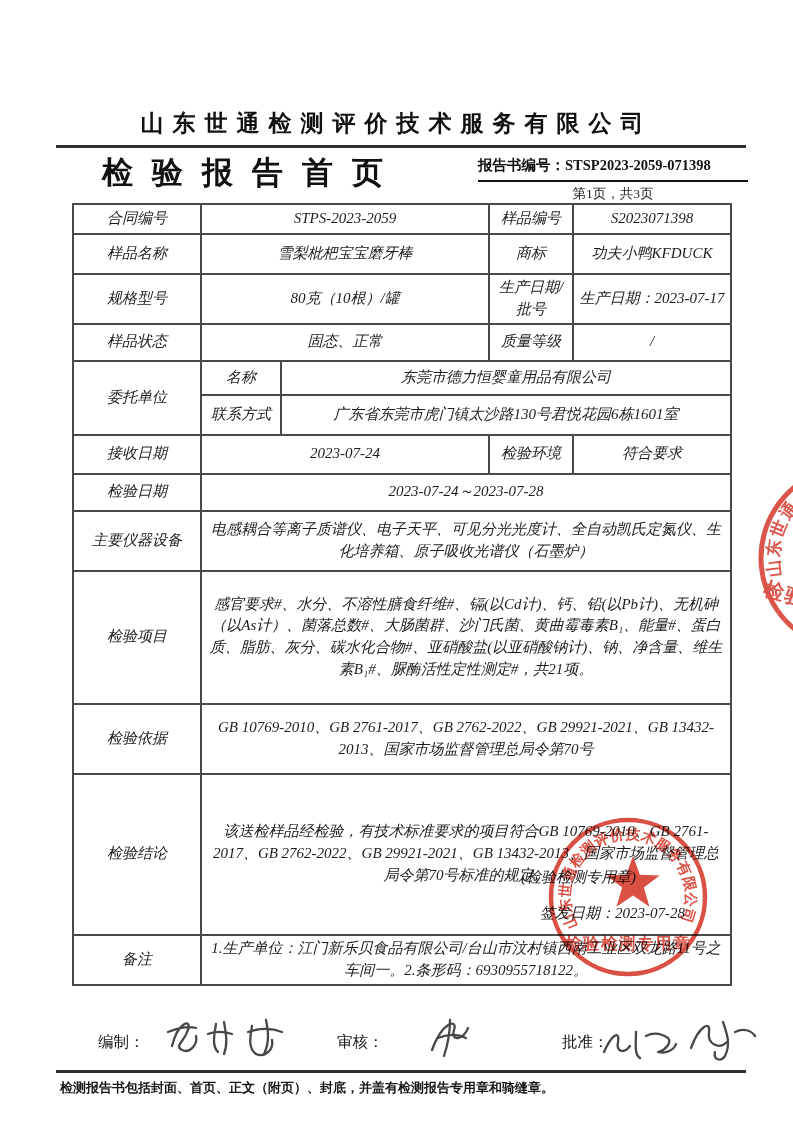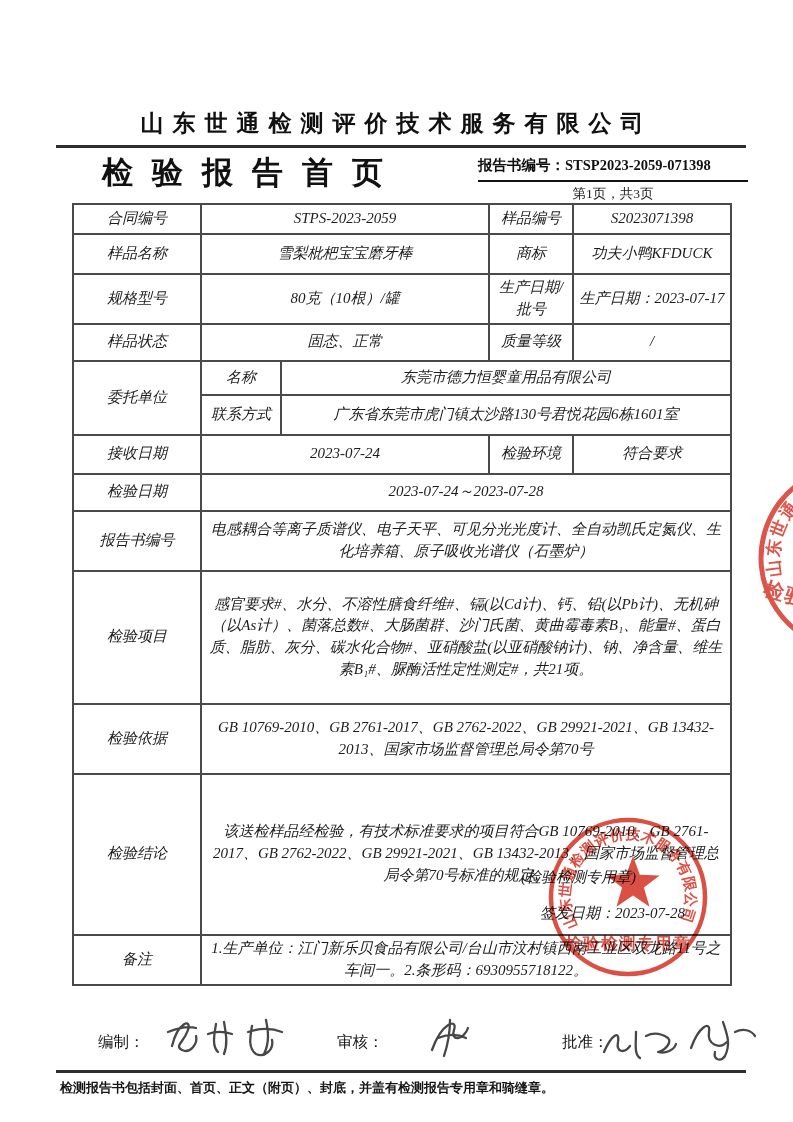--- a/index.html
+++ b/index.html
@@ -125,21 +125,21 @@
       <td>接收日期</td>
       <td colspan="2">2023-07-24</td>
       <td>检验环境</td>
       <td>符合要求</td>
     </tr>
     <tr class="r8">
       <td>检验日期</td>
       <td colspan="4">2023-07-24～2023-07-28</td>
     </tr>
     <tr class="r9">
-      <td>报告书编号</td>
+      <td>主要仪器设备</td>
       <td colspan="4" class="longtext">电感耦合等离子质谱仪、电子天平、可见分光光度计、全自动凯氏定氮仪、生化培养箱、原子吸收光谱仪（石墨炉）</td>
     </tr>
     <tr class="r10">
       <td>检验项目</td>
       <td colspan="4" class="longtext vtop">感官要求#、水分、不溶性膳食纤维#、镉(以Cd计)、钙、铅(以Pb计)、无机砷（以As计）、菌落总数#、大肠菌群、沙门氏菌、黄曲霉毒素B₁、能量#、蛋白质、脂肪、灰分、碳水化合物#、亚硝酸盐(以亚硝酸钠计)、钠、净含量、维生素B₁#、脲酶活性定性测定#，共21项。</td>
     </tr>
     <tr class="r11">
       <td>检验依据</td>
       <td colspan="4" class="longtext">GB 10769-2010、GB 2761-2017、GB 2762-2022、GB 29921-2021、GB 13432-2013、国家市场监督管理总局令第70号</td>
     </tr>

